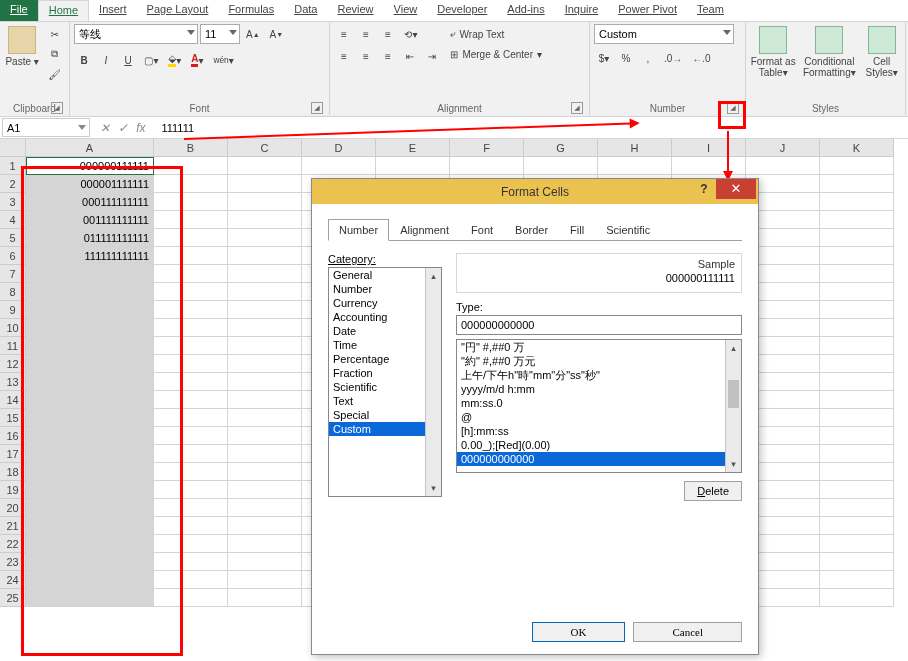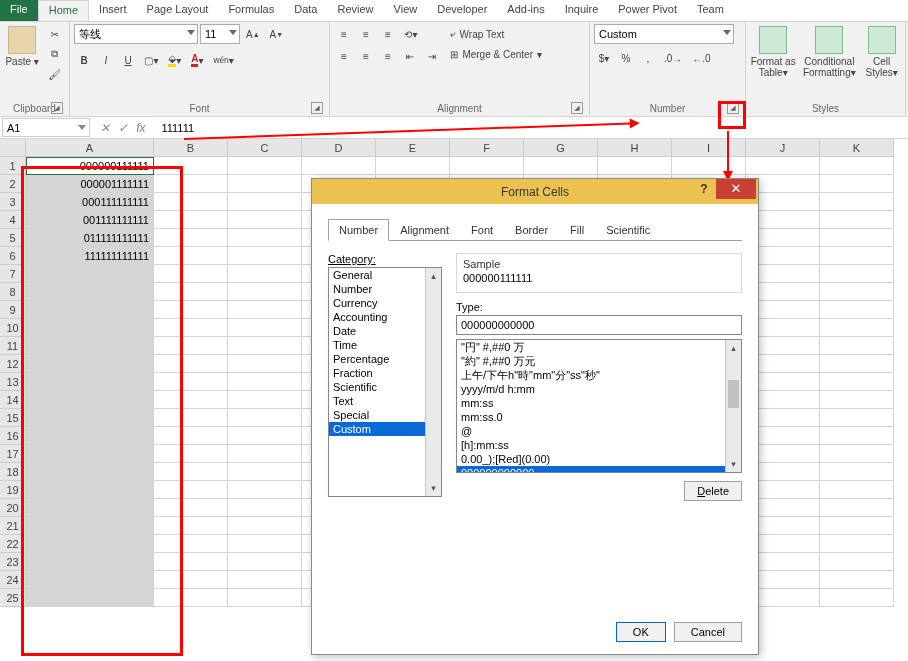--- a/index.html
+++ b/index.html
@@ -1,20 +1,20 @@
 <!DOCTYPE html>
 <html><head>
 <meta charset="utf-8">
 <style>
 * { margin:0; padding:0; box-sizing:border-box; font-family:"Segoe UI",Tahoma,sans-serif; }
 body { width:908px; height:661px; background:#fff; overflow:hidden; position:relative; font-size:11px; }
 
 
 .tabstrip { background:#fff; height:22px; display:flex; border-bottom:1px solid #d4d4d4; }
-.tabstrip .tab { padding:3px 10px; color:#444; cursor:pointer; font-size:11px; }
+.tabstrip .tab { padding:3px 10px; color:#444; cursor:pointer; font-size:11px;text-decoration:underline; }
 .tabstrip .tab.file { background:#217346; color:#fff; }
 .tabstrip .tab.active { background:#f1f1f1; border:1px solid #d4d4d4; border-bottom:none; color:#217346; }
 
 
 .ribbon { background:#f1f1f1; height:95px; display:flex; border-bottom:1px solid #d4d4d4; }
 .grp { border-right:1px solid #d4d4d4; padding:2px 4px 0 4px; display:flex; flex-direction:column; justify-content:space-between; }
 .grp-label { font-size:10px; color:#666; text-align:center; padding:2px 0; position:relative; }
 .grp-label .dlaunch { position:absolute; right:2px; bottom:2px; width:12px; height:12px; border:1px solid #999; font-size:7px; line-height:10px; text-align:center; color:#666; }
 .grp-body { flex:1; display:flex; align-items:flex-start; gap:4px; }
 .bigbtn { width:38px; text-align:center; font-size:10px; color:#444; }
@@ -61,35 +61,35 @@
 .dlg-tabs { display:flex; border-bottom:1px solid #a0a0a0; }
 .dlg-tabs .dt { padding:4px 10px; font-size:11px; color:#333; border:1px solid transparent; position:relative; top:1px; }
 .dlg-tabs .dt.active { border:1px solid #a0a0a0; border-bottom:1px solid #fff; background:#fff; }
 .numpane { display:flex; gap:14px; margin-top:12px; }
 .catcol { width:114px; }
 .catcol label { font-size:11px; text-decoration:underline; }
 .catlist { border:1px solid #828790; height:230px; overflow:hidden; margin-top:2px; position:relative; }
 .catlist div { padding:0 4px; font-size:11px; line-height:14px; }
 .catlist div.sel { background:#0a68d8; color:#fff; }
 .rightcol { flex:1; }
-.samplebox { border:1px solid #d8d8d8; padding:4px 6px 8px 6px; margin-bottom:8px; }
+.samplebox { border:1px solid #d8d8d8; padding:4px 6px 8px 6px; margin-bottom:8px;text-align:right; }
 .samplebox .lbl { font-size:11px; color:#333; }
 .samplebox .val { font-size:11px; margin-top:2px; }
 .typefield { font-size:11px; }
 .typefield input { width:100%; border:1px solid #828790; height:20px; font-size:11px; padding:0 4px; margin-top:2px; }
 .fmtlist { border:1px solid #828790; height:134px; margin-top:4px; overflow:hidden; position:relative; font-size:11px; }
 .fmtlist .row { padding:0 4px; line-height:14px; white-space:nowrap; }
 .fmtlist .row.sel { background:#0a68d8; color:#fff; }
 .fmtlist .sb { position:absolute; right:0; top:0; bottom:0; width:16px; background:#eaeaea; border-left:1px solid #c5c5c5; }
 .fmtlist .sb .thumb { position:absolute; left:2px; right:2px; top:40px; height:28px; background:#c1c1c1; }
 .fmtlist .sb .arr { position:absolute; left:0; right:0; height:16px; text-align:center; font-size:9px; color:#555; line-height:16px; }
 .delbtn { float:right; margin-top:8px; border:1px solid #a0a0a0; background:#f0f0f0; padding:3px 12px; font-size:11px; }
 .hint { clear:both; font-size:11px; color:#333; margin-top:18px; }
 .dlg-foot { position:absolute; bottom:12px; right:16px; display:flex; gap:8px; }
-.dlg-foot button { border:1px solid #a0a0a0; background:#f0f0f0; padding:3px 16px; font-size:11px; }
+.dlg-foot button { border:1px solid #a0a0a0; background:#f0f0f0; padding:3px 38px; font-size:11px;font-family:Liberation Serif, serif; }
 .dlg-foot button.primary { border:1px solid #0067c0; }
 
 
 .catlist .sb { position:absolute; right:0; top:0; bottom:0; width:16px; background:#eaeaea; border-left:1px solid #c5c5c5; }
 .catlist .sb .arr { position:absolute; left:0;right:0;height:16px;text-align:center;font-size:9px;color:#555;line-height:16px; }
 </style>
 </head>
 <body>
 
 <div class="tabstrip">
@@ -655,21 +655,20 @@
         </div>
         <div class="typefield">
           <span>Type:</span>
           <input type="text" value="000000000000" style="">
         </div>
         <div class="fmtlist" id="fmtlist">
           <div class="row">"円" #,##0 万</div>
             <div class="row">"約" #,##0 万元</div>
             <div class="row">上午/下午h"時"mm"分"ss"秒"</div>
             <div class="row">yyyy/m/d h:mm</div>
-            <div class="row">mm:ss</div>
             <div class="row">mm:ss.0</div>
             <div class="row">@</div>
             <div class="row">[h]:mm:ss</div>
             <div class="row">0.00_);[Red](0.00)</div>
             <div class="row sel">000000000000</div>
             <div class="sb">
               <div class="arr" style="top:0">▴</div>
               <div class="thumb"></div>
               <div class="arr" style="bottom:0">▾</div>
             </div>

